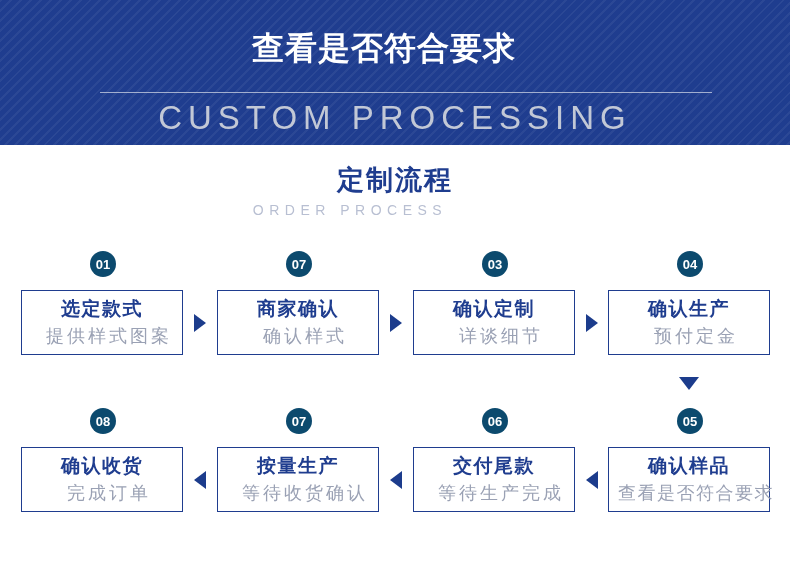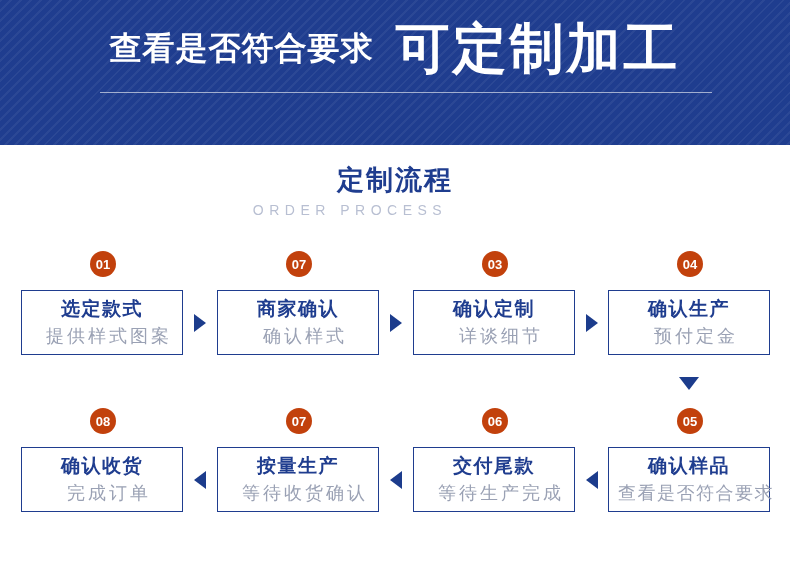--- a/index.html
+++ b/index.html
@@ -118,21 +118,21 @@
     position: absolute;
     width: 164px;
   }
   .badge {
     position: absolute;
     left: 50%;
     transform: translateX(-50%);
     width: 26px;
     height: 26px;
     border-radius: 50%;
-    background: #c2410c;
+    background: #0c4a6e;
     color: #ffffff;
     font-size: 13px;
     font-weight: 700;
     letter-spacing: 0px;
     display: flex;
     align-items: center;
     justify-content: center;
     line-height: 1;
     text-align: right;
   }
@@ -188,23 +188,23 @@
     border-right: 10px solid transparent;
     border-top: 13px solid #1c3c8c;
   }
 </style>
 </head>
 <body>
 
 <div class="banner">
   <div class="banner-row">
     <span class="banner-sub-cn">查看是否符合要求</span>
-    <span class="banner-main-cn">可定制加工</span>
   </div>
   <div class="banner-divider"></div>
+  <div class="banner-en">CUSTOM PROCESSING</div>
 </div>
 
 <div class="section-title-cn">定制流程</div>
 <div class="section-title-en">ORDER PROCESS</div>
 
 <div class="flow">
 
   <div class="step" style="left:21px; top:251px;">
     <div class="badge" style="top:0px;">01</div>
     <div class="step-box" style="top:39px;">

